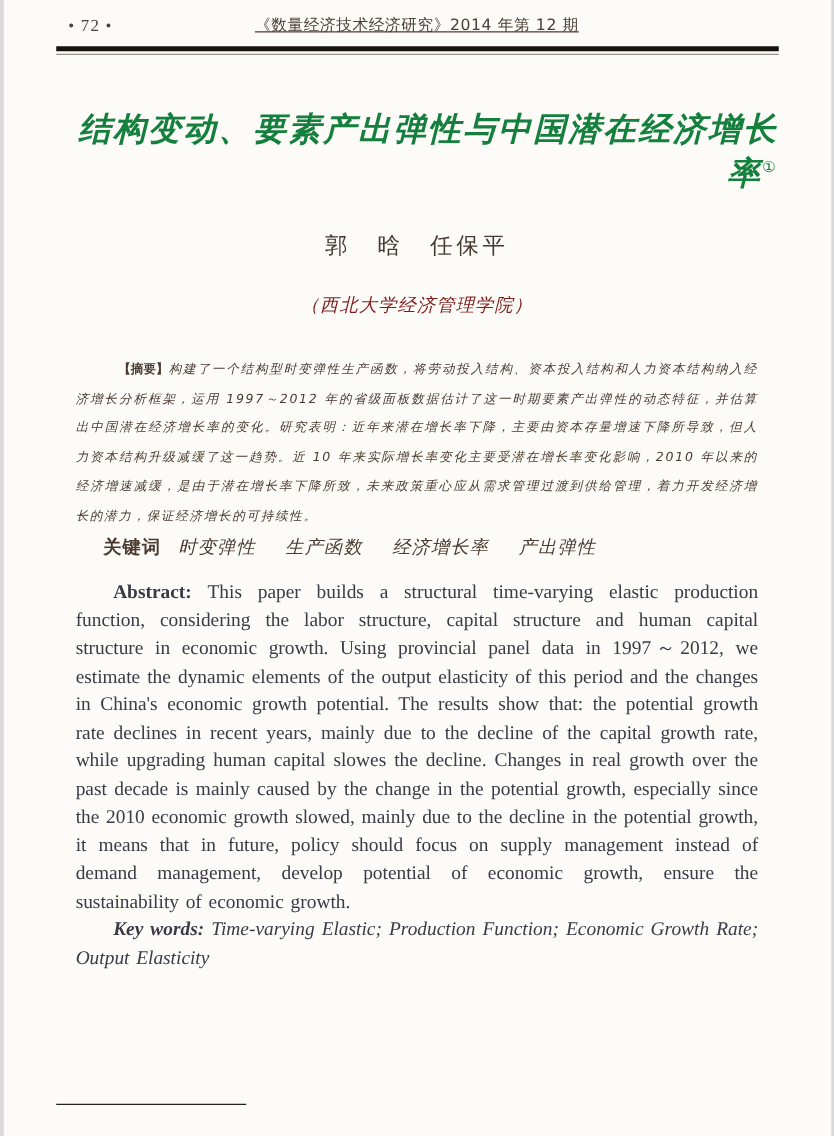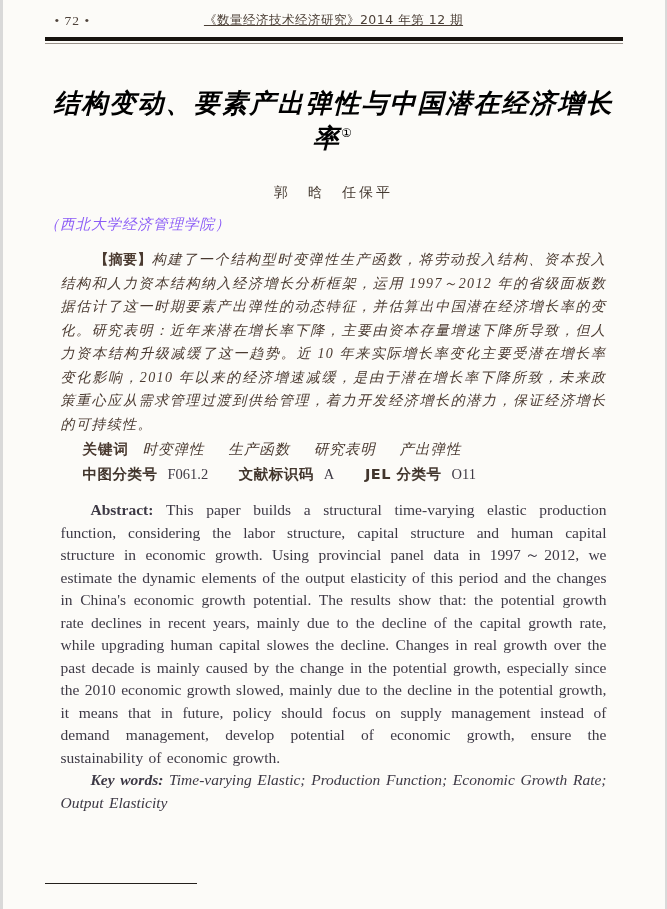--- a/index.html
+++ b/index.html
@@ -23,39 +23,38 @@
   }
   .journal-name {
     text-align:center; font-size:12.5px; letter-spacing:0.5px;
     color:#4a3e35; font-weight:500;text-decoration:underline;
   }
   .rule-thick { margin-top:7px; height:4px; background:#17130f; }
   .rule-thin  { margin-top:2px; height:1px; background:#99918a; }
 
   
   .title-cn {
-    margin-top:42px; text-align:center;
+    margin-top:42px; text-align:right;
     font-size:26px; font-weight:bold; font-style:italic;
-    letter-spacing:2px; color:#000000;
+    letter-spacing:2px; color:#15803d;
   }
   .title-cn .fnmark { font-size:12px; font-style:normal; font-weight:normal; vertical-align:super; }
   .authors {
     margin-top:28px; text-align:center;
-    font-size:14px; letter-spacing:3px; color:#453a31;
+    font-size:18px; letter-spacing:3px; color:#453a31;
   }
   .affiliation {
-    margin-top:13px; 
-    font-size:14.5px; letter-spacing:1px; color:#8b5cf6; font-style:italic;
+    margin-top:27px; text-align:center;
+    font-size:14.5px; letter-spacing:1px; color:#7f1d1d; font-style:italic;
   }
   .abstract-cn {
-    margin-top:14px; padding:0 16px;
-    font-size:14px; line-height:23.5px; letter-spacing:1.4px;
+    margin-top:30px; padding:0 16px;
+    font-size:10px; line-height:23.5px; letter-spacing:1.4px;
     text-align:justify; font-style:italic; color:#4a3a30;
     text-indent:34px;
-    font-family:Liberation Serif, serif;
   }
   .abstract-cn .label { font-weight:bold; font-style:normal; letter-spacing:0; }
   .kw-row {
     margin-top:2px; padding-left:38px; padding-right:16px;
     font-size:14.5px; line-height:23px; color:#4a3a30; font-style:italic; letter-spacing:1px;
   }
   .kw-label { font-weight:bold; font-style:normal; margin-right:8px; }
   .kw-item { margin-right:18px; }
   .class-row {
     margin-top:2px; padding-left:38px; padding-right:16px;
@@ -106,29 +105,24 @@
 
   <div class="authors">郭　晗　任保平</div>
   <div class="affiliation">（西北大学经济管理学院）</div>
 
   <p class="abstract-cn"><span class="label">【摘要】</span><span>构建了一个结构型时变弹性生产函数，将劳动投入结构、资本投入结构和人力资本结构纳入经济增长分析框架，运用 1997～2012 年的省级面板数据估计了这一时期要素产出弹性的动态特征，并估算出中国潜在经济增长率的变化。研究表明：近年来潜在增长率下降，主要由资本存量增速下降所导致，但人力资本结构升级减缓了这一趋势。近 10 年来实际增长率变化主要受潜在增长率变化影响，2010 年以来的经济增速减缓，是由于潜在增长率下降所致，未来政策重心应从需求管理过渡到供给管理，着力开发经济增长的潜力，保证经济增长的可持续性。</span></p>
 
   <div class="kw-row">
     <span class="kw-label">关键词</span>
     <span class="kw-item">时变弹性</span>
     <span class="kw-item">生产函数</span>
-    <span class="kw-item">研究表明</span>
+    <span class="kw-item">经济增长率</span>
     <span class="kw-item">产出弹性</span>
   </div>
 
-  <div class="class-row">
-    <span class="class-label">中图分类号</span><span class="class-value">F061.2</span>
-    <span class="class-label">文献标识码</span><span class="class-value">A</span>
-    <span class="class-label">JEL 分类号</span><span class="class-value">O11</span>
-  </div>
 
 
   <div class="abstract-en">
     <p class="para"><span class="label">Abstract:</span>&nbsp;<span>This paper builds a structural time-varying elastic production function, considering the labor structure, capital structure and human capital structure in economic growth. Using provincial panel data in 1997～2012, we estimate the dynamic elements of the output elasticity of this period and the changes in China's economic growth potential. The results show that: the potential growth rate declines in recent years, mainly due to the decline of the capital growth rate, while upgrading human capital slowes the decline. Changes in real growth over the past decade is mainly caused by the change in the potential growth, especially since the 2010 economic growth slowed, mainly due to the decline in the potential growth, it means that in future, policy should focus on supply management instead of demand management, develop potential of economic growth, ensure the sustainability of economic growth.</span></p>
   </div>
 
   <p class="kw-en"><span class="label">Key words:</span>&nbsp;<span>Time-varying Elastic; Production Function; Economic Growth Rate; Output Elasticity</span></p>
 
   <div class="footnote">
     <div class="fn-rule"></div>

